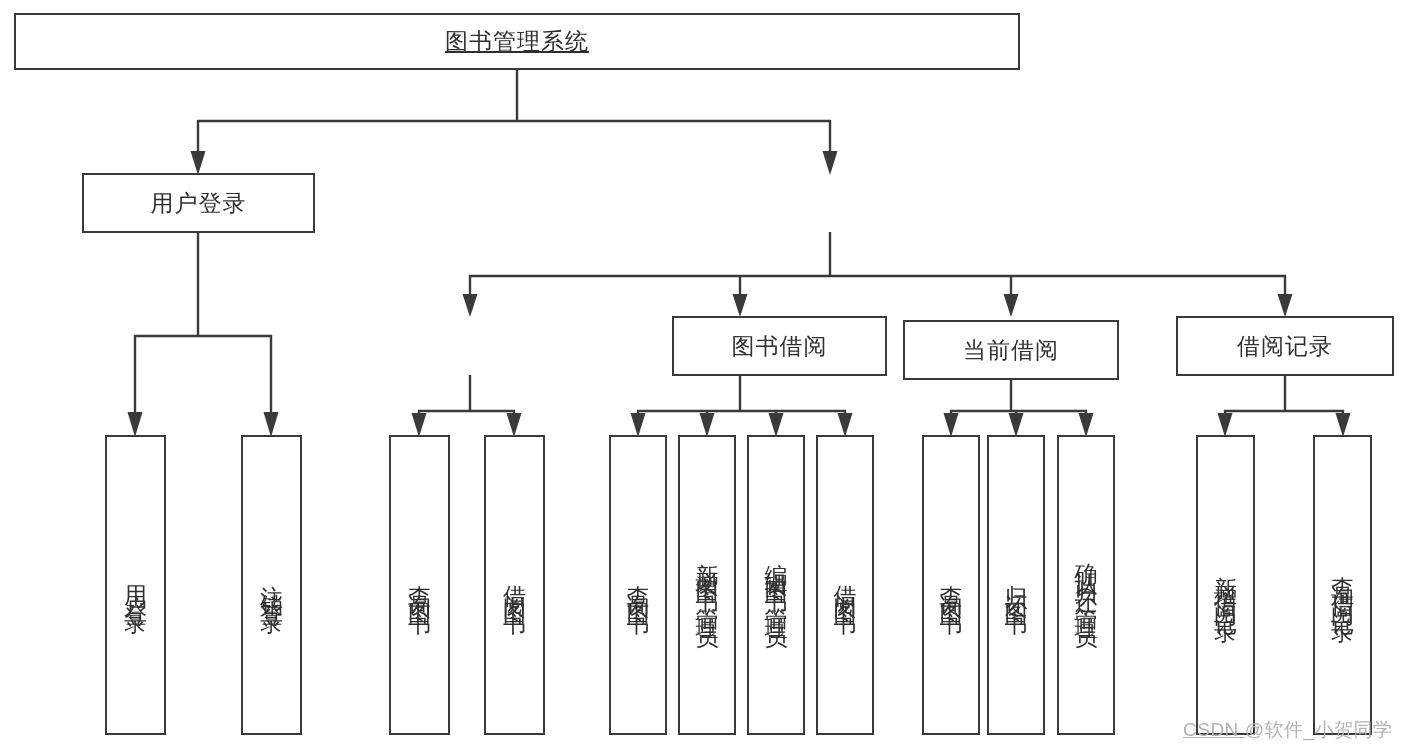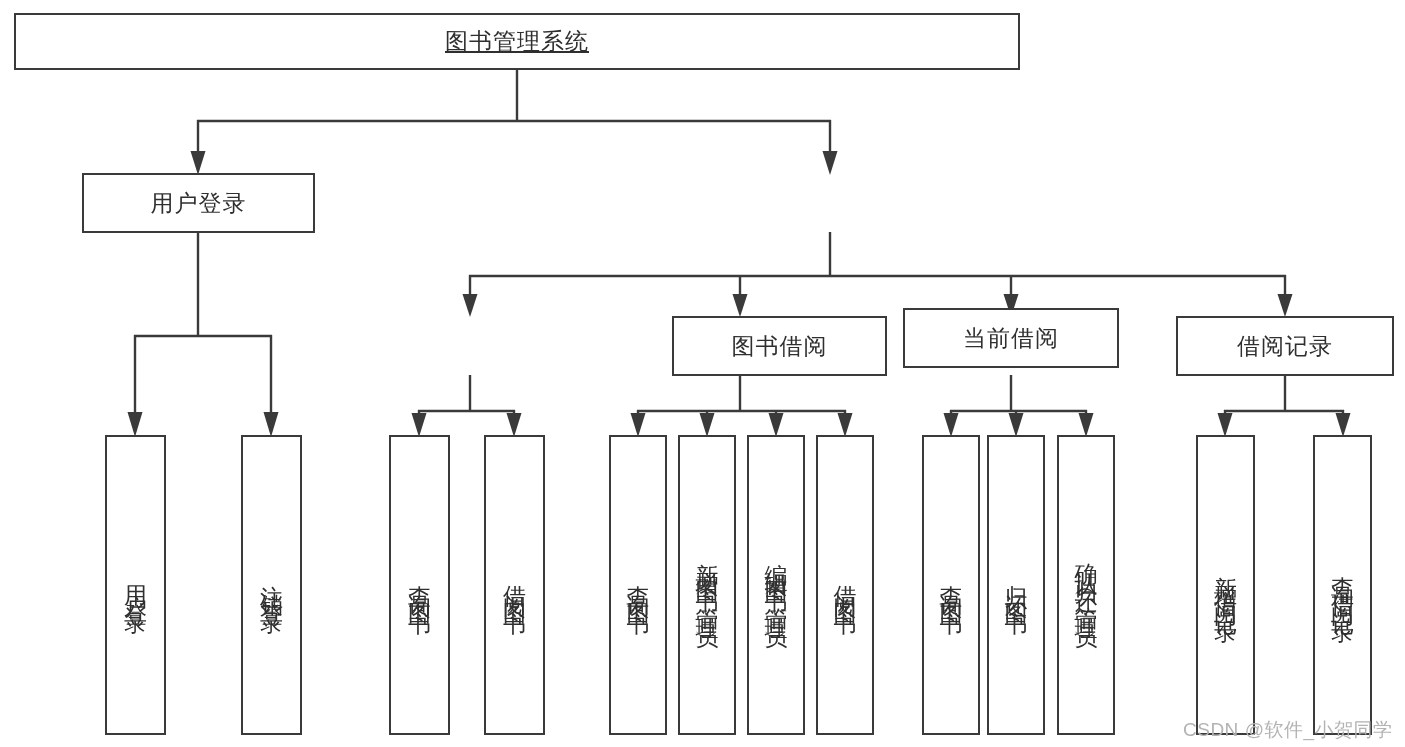--- a/index.html
+++ b/index.html
@@ -20,21 +20,21 @@
     box-sizing:border-box;z-index:2;height:300px;top:435px;
   }
   .leaf .vtext{
     writing-mode:vertical-rl;text-orientation:mixed;
     font-size:23px;letter-spacing:9px;line-height:1;
   }
   .watermark{
     position:absolute;left:1183px;top:717px;z-index:5;
     font-size:19px;color:#b3b3b3;white-space:nowrap;letter-spacing:0.5px;
   }
-  .watermark .wm-prefix{margin-top:6px;}
+  .watermark .wm-prefix{text-decoration:underline;margin-top:6px;}
 </style>
 </head>
 <body>
 
 <div class="canvas">
 
   <svg class="connectors" width="1405" height="747" viewBox="0 0 1405 747">
     <g stroke="#3a3a3a" stroke-width="2.4" fill="none">
 
       <path d="M517,70 V121"></path>
@@ -104,21 +104,21 @@
     <span>图书管理系统</span>
   </div>
 
   <div class="node" style="left:82px;top:173px;width:233px;height:60px;">
     <span>用户登录</span>
   </div>
 
   <div class="node" style="left:633px;top:316px;width:215px;height:60px;margin-left:39px;">
     <span>图书借阅</span>
   </div>
-  <div class="node" style="left:903px;top:308px;width:216px;height:60px;">
+  <div class="node" style="left:903px;top:320px;width:216px;height:60px;">
     <span>当前借阅</span>
   </div>
   <div class="node" style="left:1176px;top:316px;width:218px;height:60px;">
     <span>借阅记录</span>
   </div>
 
   <div class="leaf" style="left:105px;width:61px;">
     <span class="vtext">用户登录</span>
   </div>
   <div class="leaf" style="left:241px;width:61px;">

